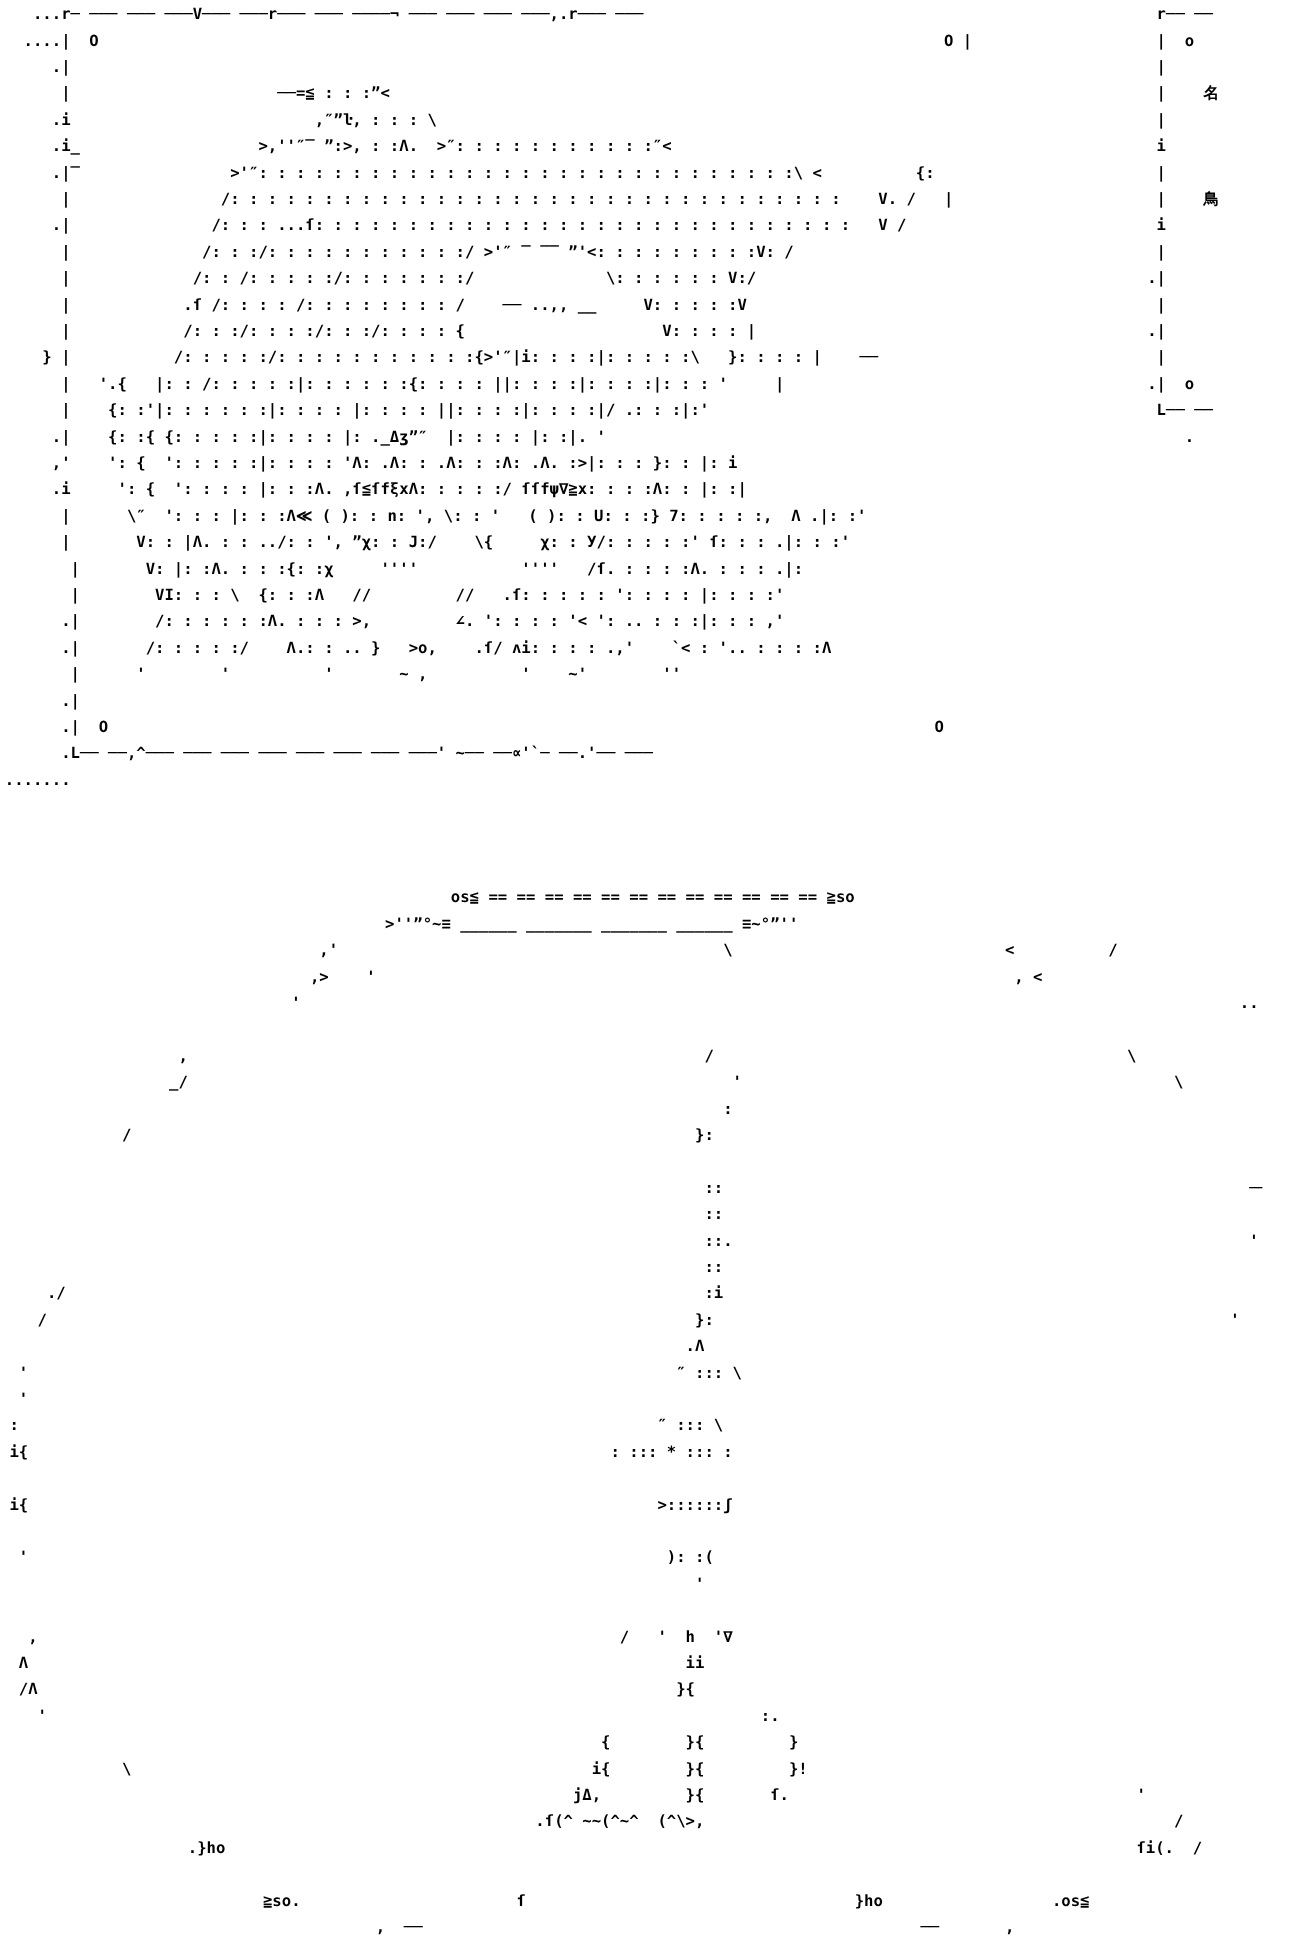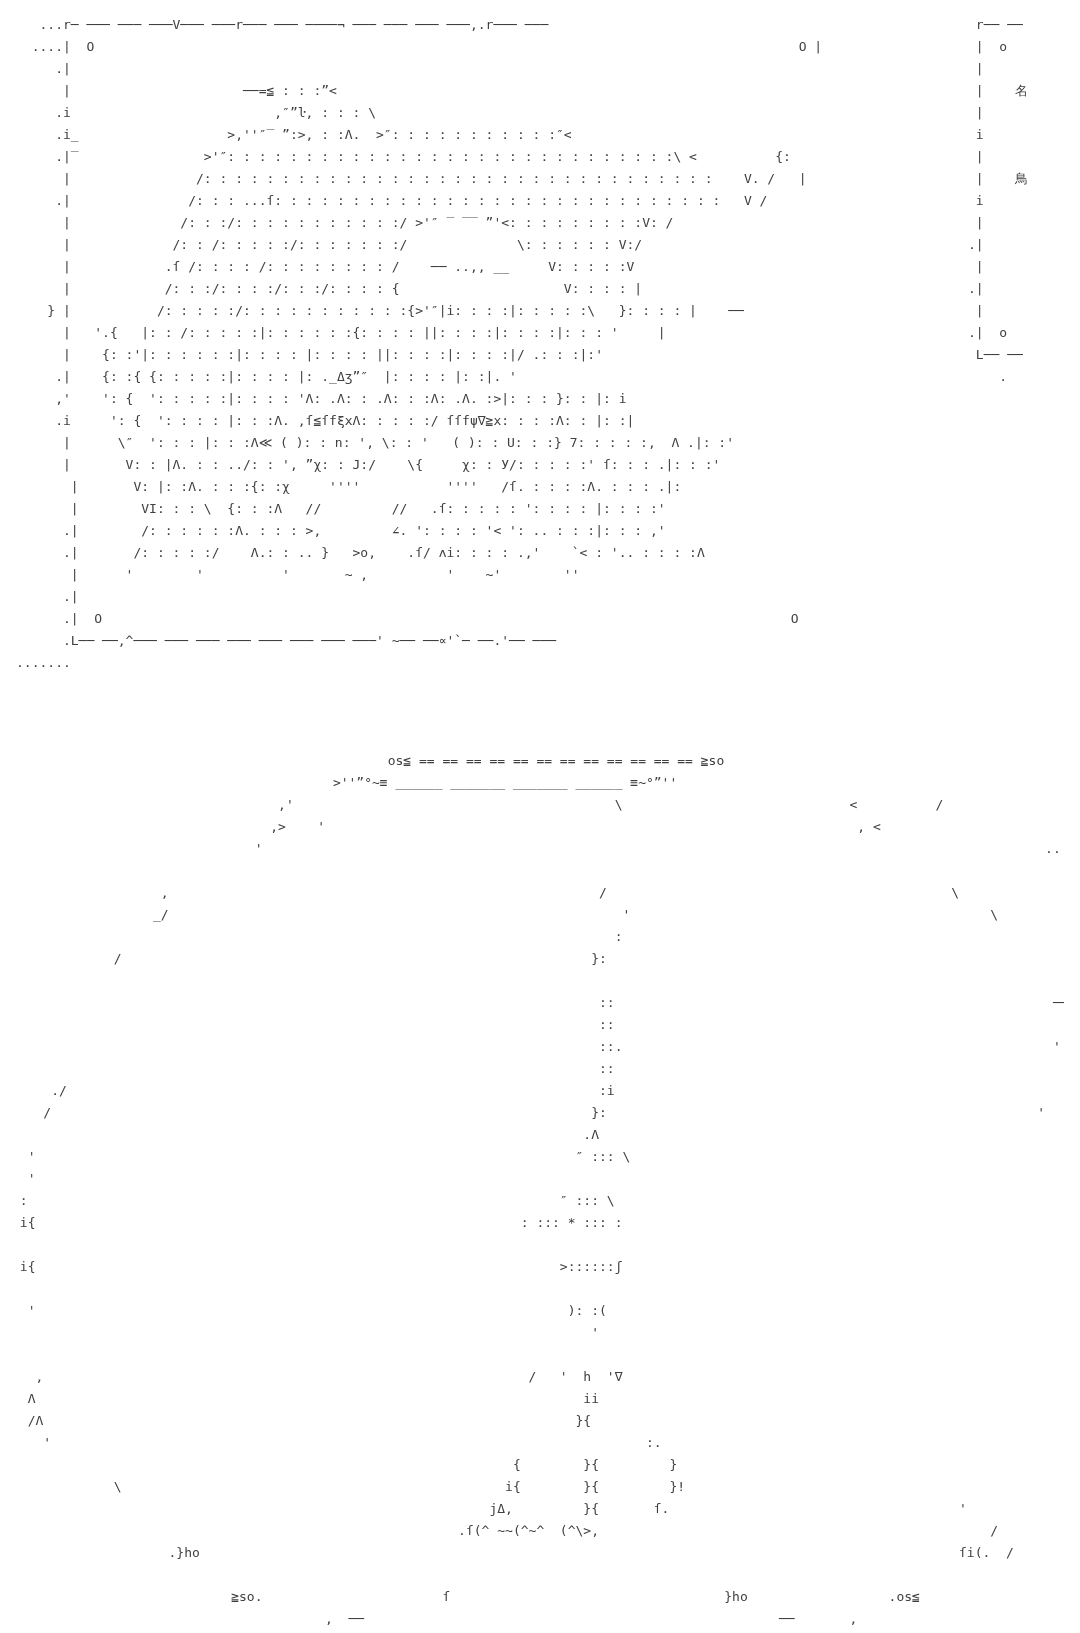--- a/index.html
+++ b/index.html
@@ -1,26 +1,26 @@
 <!DOCTYPE html>
 <html><head>
 <meta charset="utf-8">
 <style>
   html,body{margin:0;padding:0;background:#ffffff;}
   body{width:1080px;height:1633px;overflow:hidden;position:relative;}
   .aa{
     position:absolute;
-    margin:12px;
+    margin:0;
     font-family:"DejaVu Sans Mono", monospace;
     font-size:13px;
     line-height:22px;
     letter-spacing:0;
     white-space:pre;
-    color:#404040;
-    font-weight:normal;
+    color:#000000;
+    font-weight:bold;
   }
   #portrait{top:2px;left:4px;}
   #sideframe{top:2px;left:956px;width:124px;overflow:hidden;}
   #dome{top:738px;left:0px;width:1052px;overflow:hidden;}
 </style>
 </head>
 <body style="color: rgb(75, 75, 75); background: rgb(255, 255, 255);">
 
 <pre id="portrait" class="aa">   ...r─ ─── ─── ───V─── ───r─── ─── ────¬ ─── ─── ─── ───,.r─── ───
   ....|  O                                                                                          O |

